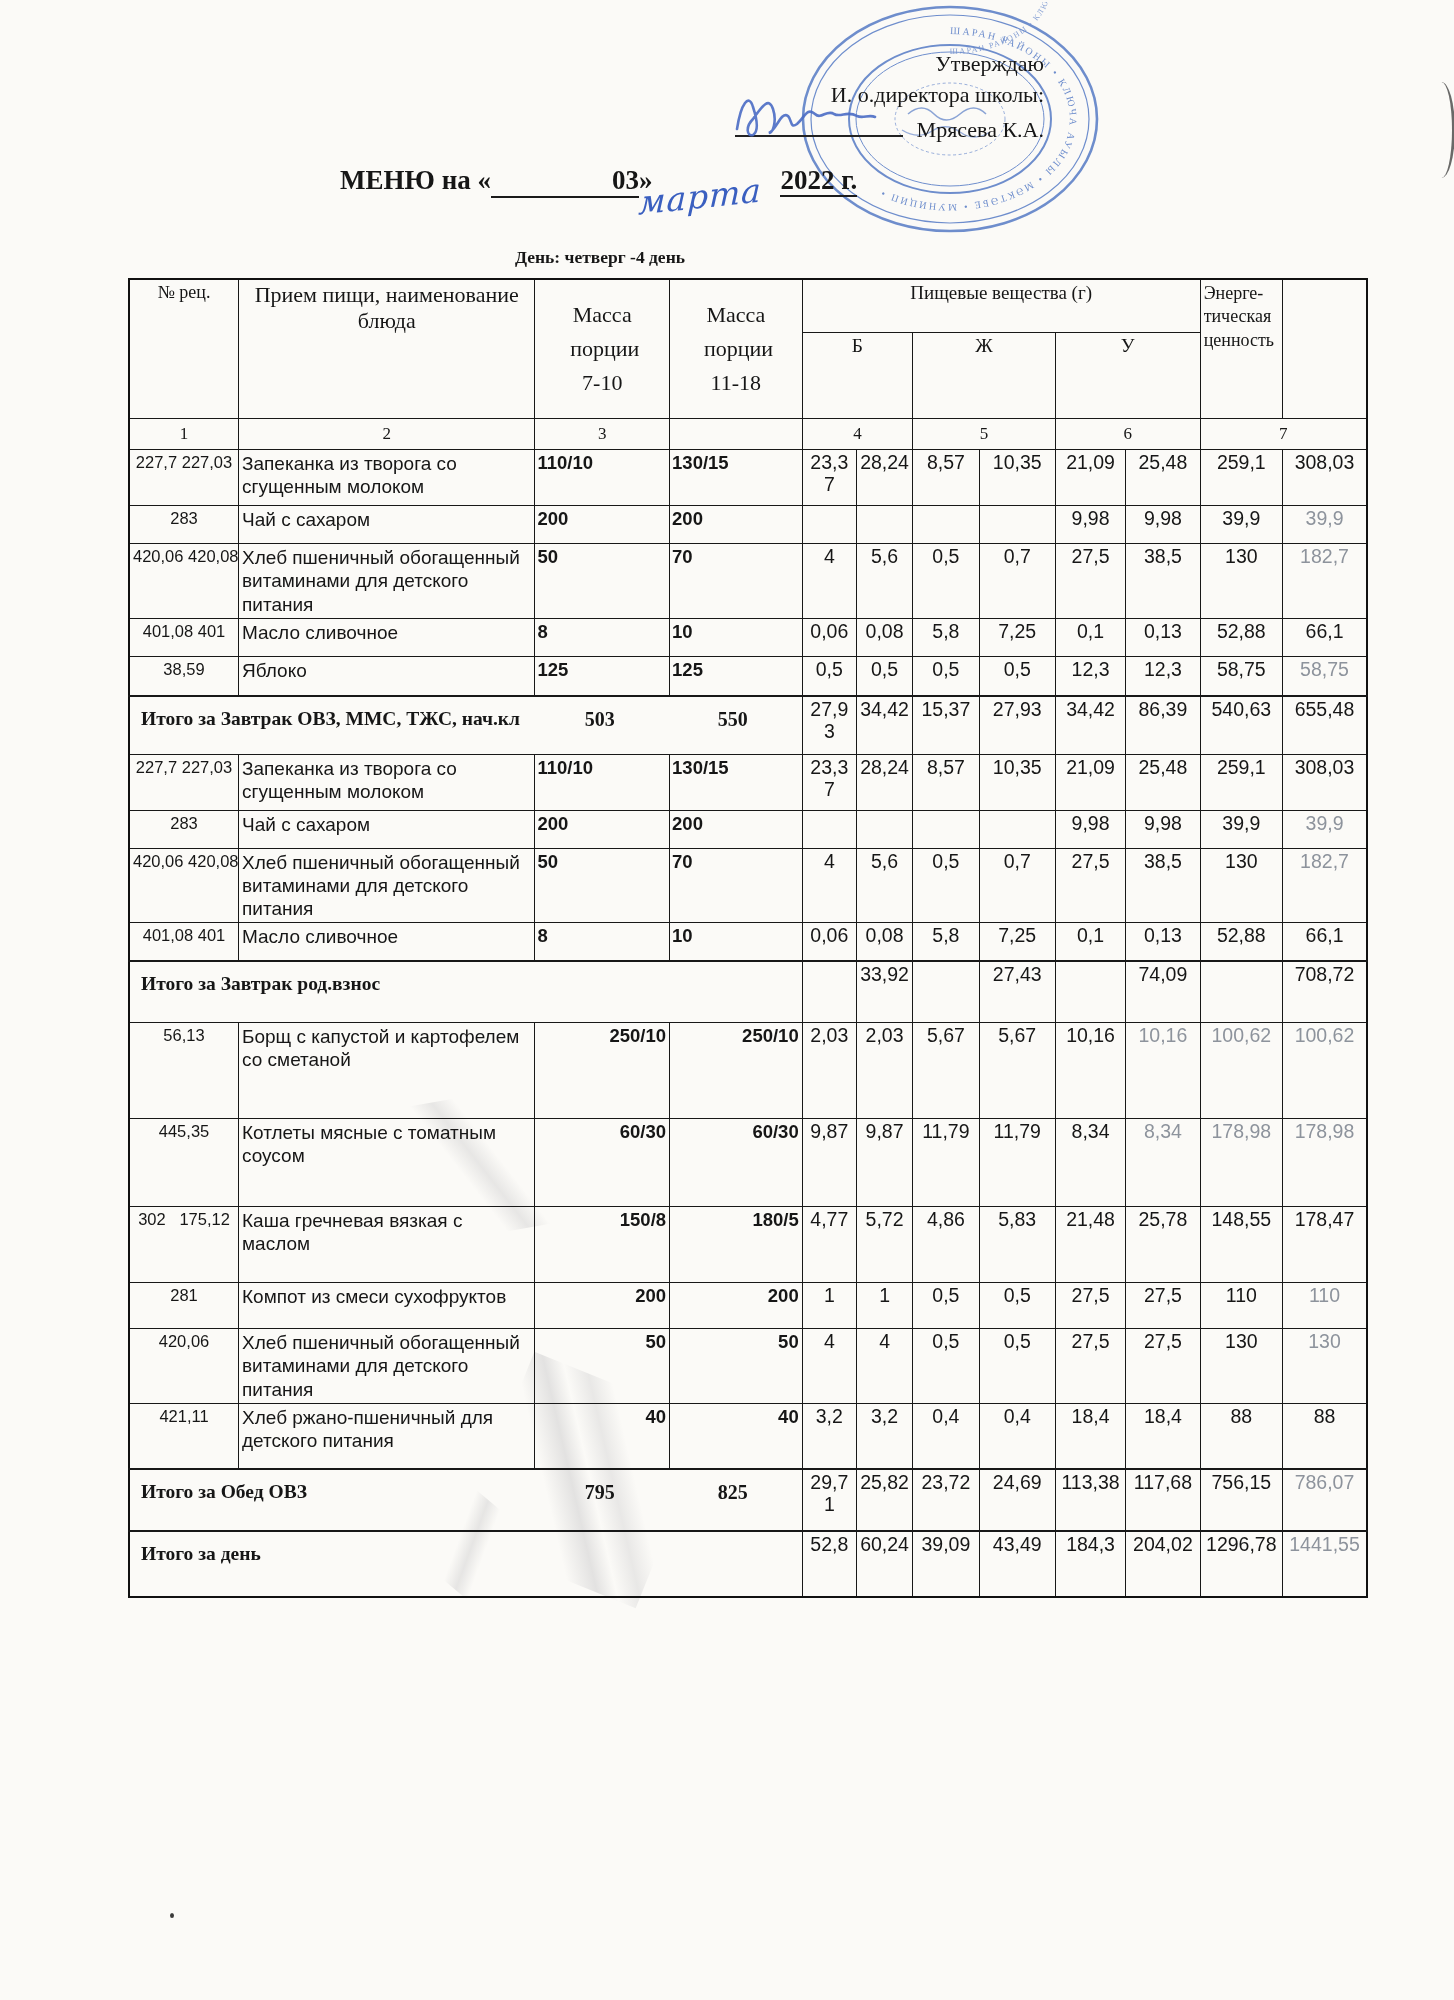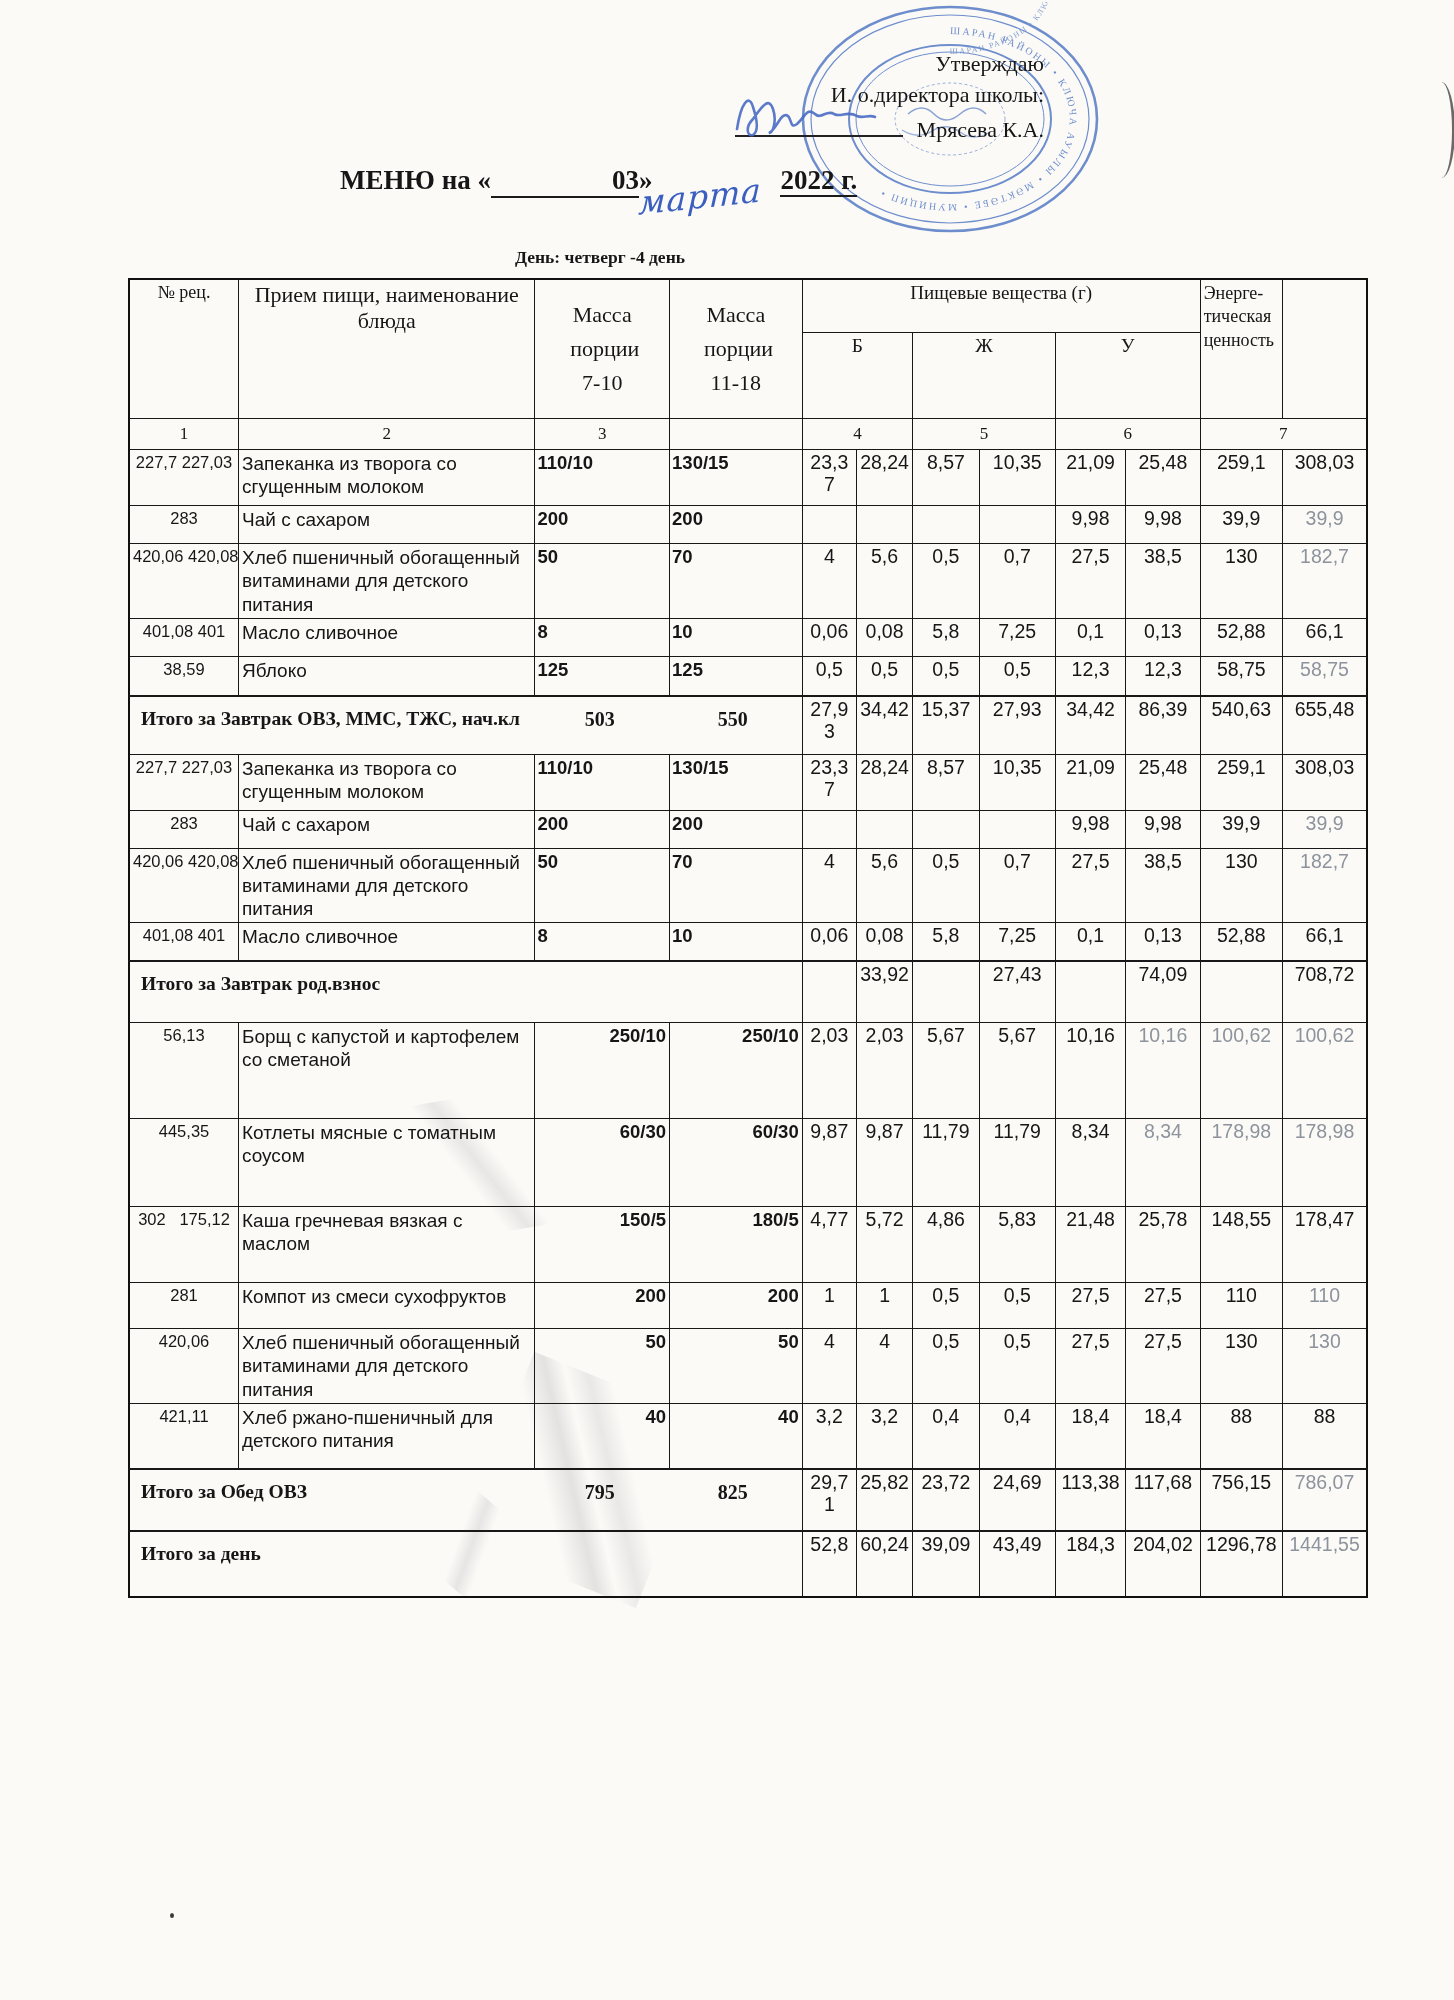--- a/index.html
+++ b/index.html
@@ -358,21 +358,21 @@
           <td class="c-num">11,79</td>
           <td class="c-num">11,79</td>
           <td class="c-num">8,34</td>
           <td class="c-num faint">8,34</td>
           <td class="c-num faint">178,98</td>
           <td class="c-num faint">178,98</td>
         </tr>
         <tr style="height: 76px;">
           <td class="c-rec">302   175,12</td>
           <td class="c-name">Каша гречневая вязкая с маслом</td>
-          <td class="c-mass mc">150/5</td>
+          <td class="c-mass mc">150/8</td>
           <td class="c-mass mc">180/5</td>
           <td class="c-num">4,77</td>
           <td class="c-num">5,72</td>
           <td class="c-num">4,86</td>
           <td class="c-num">5,83</td>
           <td class="c-num">21,48</td>
           <td class="c-num">25,78</td>
           <td class="c-num">148,55</td>
           <td class="c-num">178,47</td>
         </tr>

